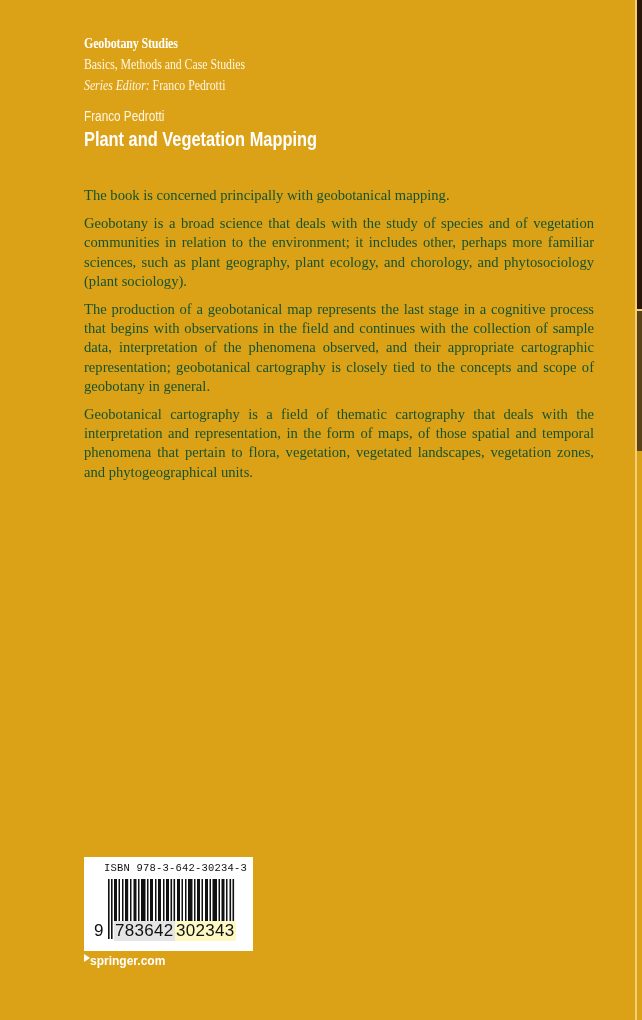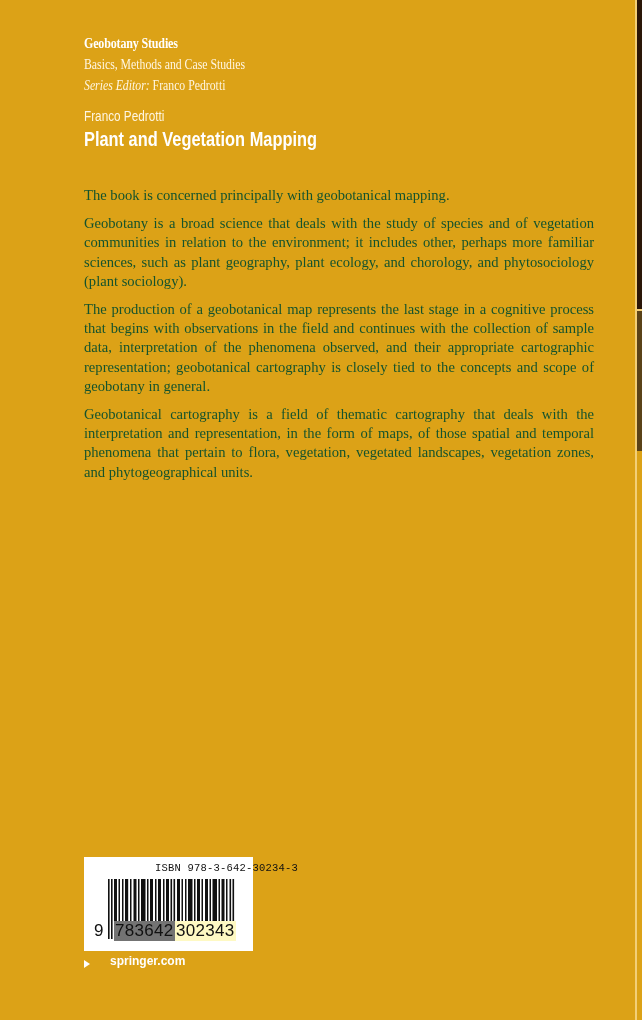--- a/index.html
+++ b/index.html
@@ -111,28 +111,27 @@
     .barcode-box {
       position: absolute;
       left: 84px; top: 857px;
       width: 169px; height: 94px;
       background: #ffffff;
     }
     .isbn-text {
       position: absolute;
       left: 0; top: 5px;
       width: 169px;
-      text-align: right;
+      text-align: left;
       font-family: "Liberation Mono", monospace;
       font-size: 10.5px;
       letter-spacing: 0.2px;
       color: #111111;
-      padding-left: 7px;
+      padding-left: 20px;
       box-sizing: border-box;
-      margin-left: 45px;
     }
     .bars {
       position: absolute;
       left: 24px; top: 22px;
       width: 128px; height: 60px;
     }
     .bars svg { display: block; }
     .ean-digits {
       position: absolute;
       left: 0; top: 64px;
@@ -141,42 +140,42 @@
       font-size: 17px;
       color: #111111;
     }
     .ean-first {
       position: absolute;
       left: 10px; top: 0;
     }
     .ean-left {
       position: absolute;
       left: 30px; top: 0;
-      background: #737373;
+      background: #e5e5e5;
       padding: 0 1px;
       letter-spacing: 0.3px;
     }
     .ean-right {
       position: absolute;
       left: 91px; top: 0;
       background: #fef9c3;
       padding: 0 1px;
       letter-spacing: 0.3px;
     }
 
     .springer {
       position: absolute;
       left: 84px; top: 954px;
       font-family: "Liberation Sans", sans-serif;
       font-size: 12px;
       font-weight: bold;
       color: #ffffff;
       display: flex;
-      align-items: flex-end;
-      gap: 20px;
+      align-items: flex-start;
+      gap: 0;
       text-decoration: none;
     }
     .arrow-icon {
       width: 0; height: 0;
       border-top: 4px solid transparent;
       border-bottom: 4px solid transparent;
       border-left: 6px solid #ffffff;
       display: inline-block;
     }
   </style>

